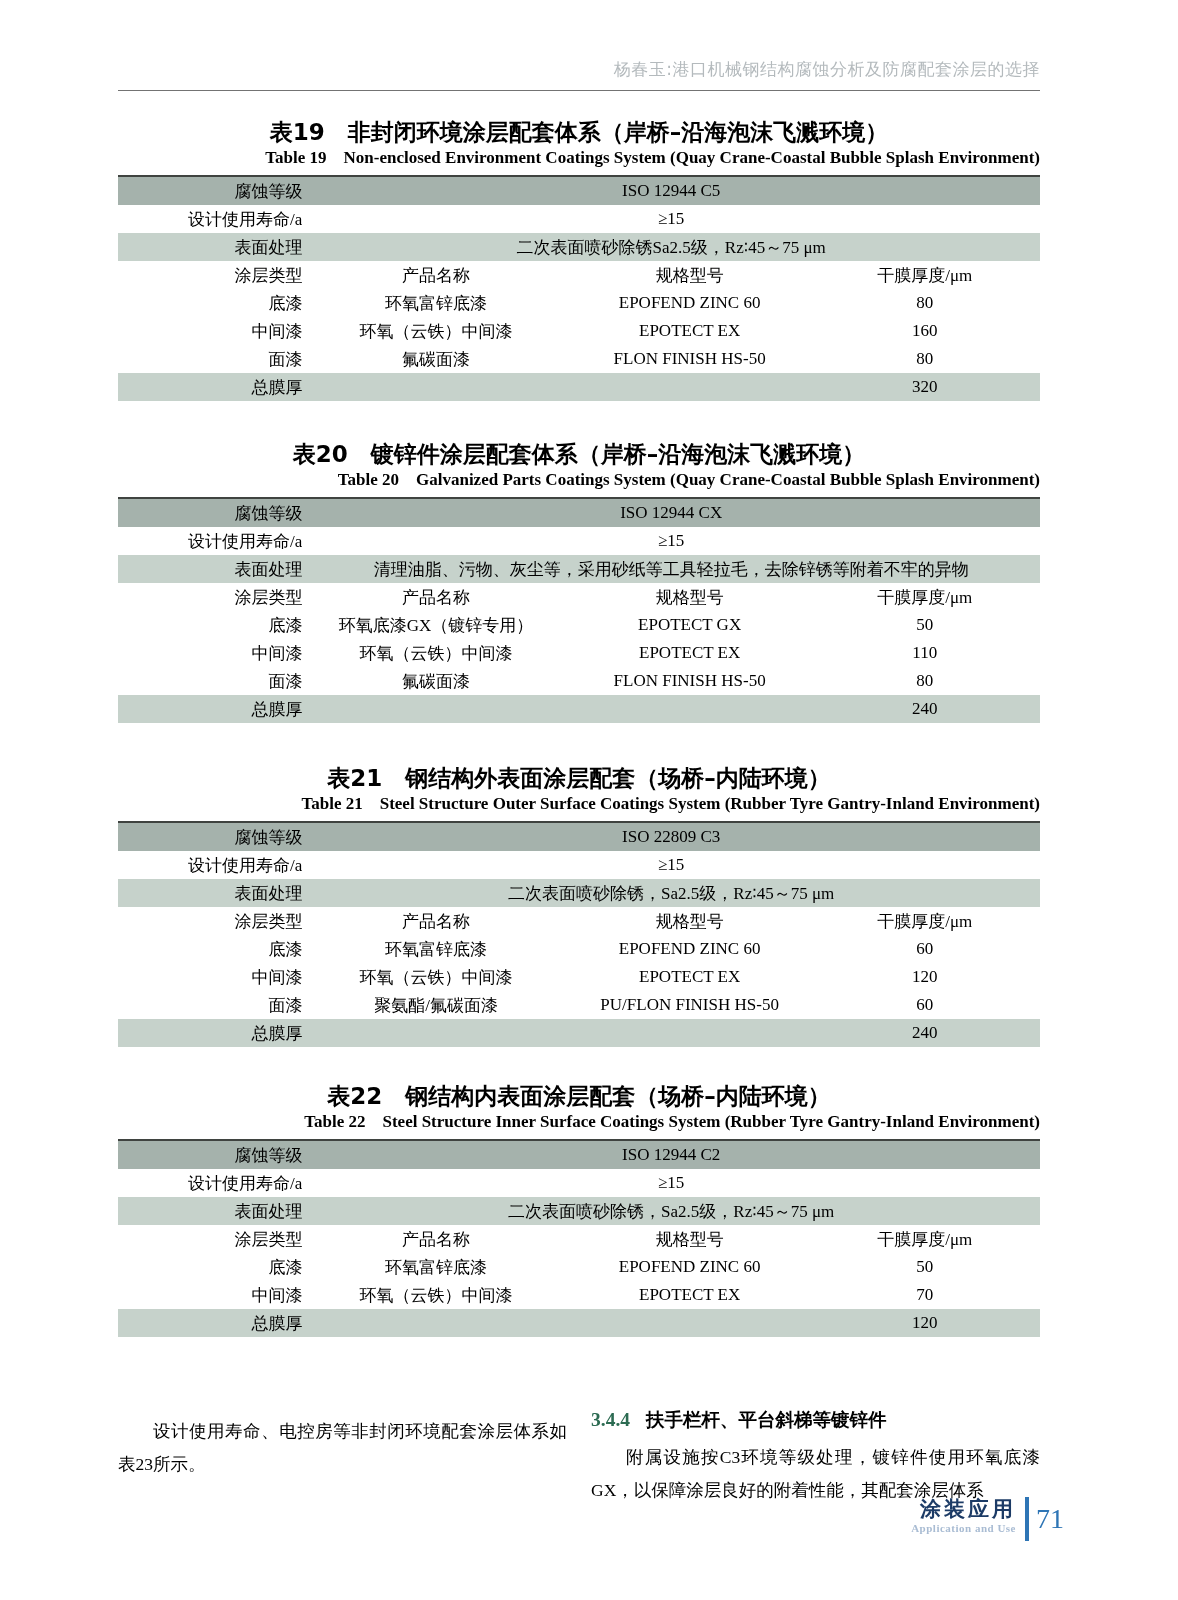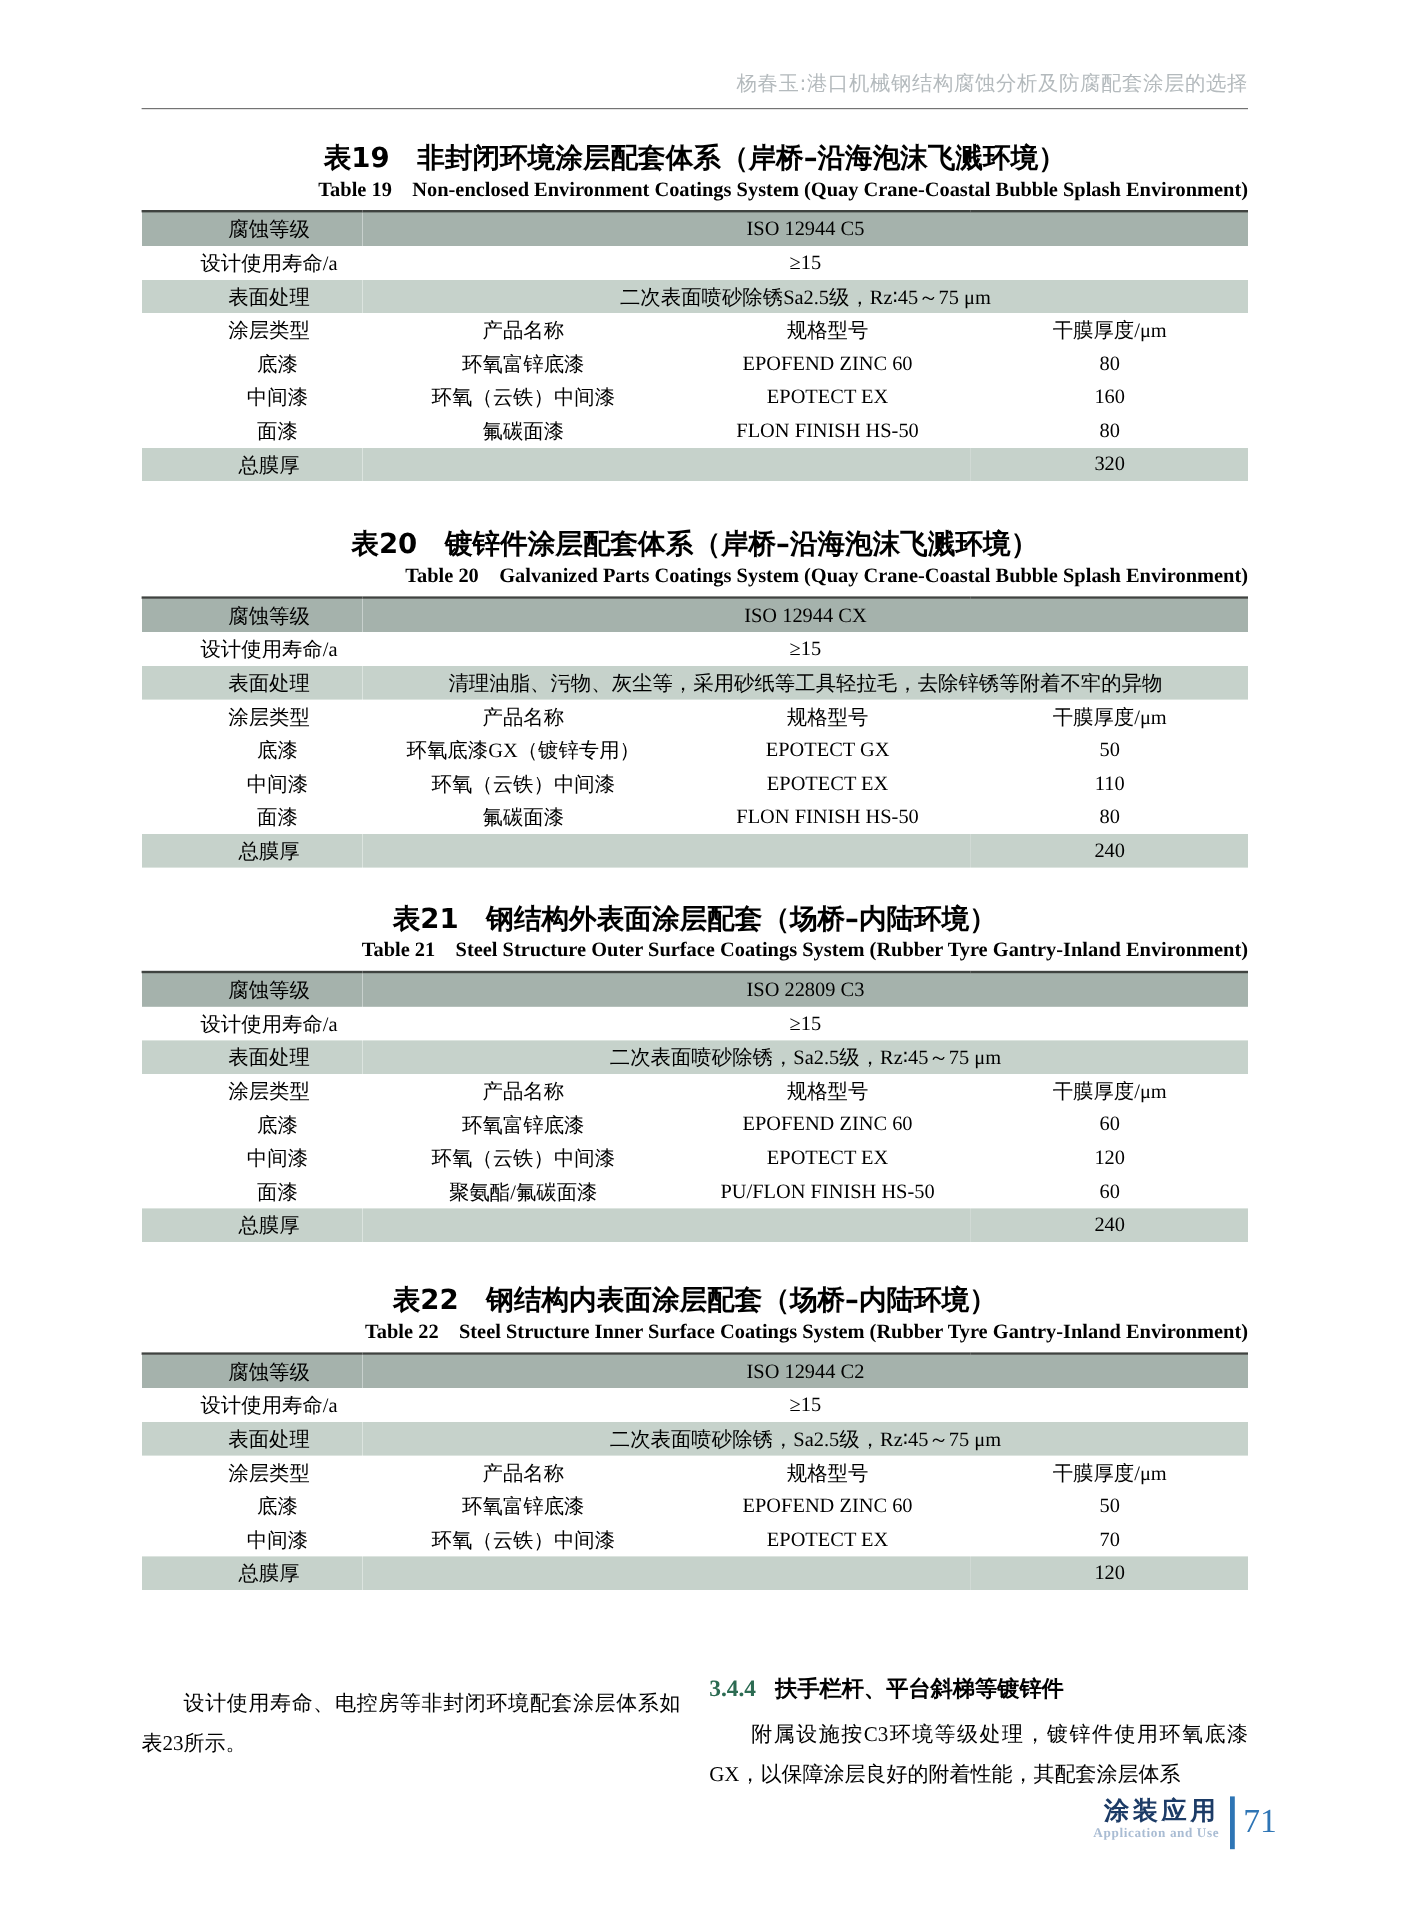--- a/index.html
+++ b/index.html
@@ -22,21 +22,21 @@
     color:var(--header-gray,#b4babd);
     padding-bottom:9px;
     border-bottom:1px solid #737373;
     letter-spacing:0.5px;
   }
 
   
   .tblock { }
   .tblock.t19 { margin-top:30px; }
   .tblock.t20 { margin-top:42px; }
-  .tblock.t21 { margin-top:32px; }
+  .tblock.t21 { margin-top:44px; }
   .tblock.t22 { margin-top:38px; }
 
   .tbl-title-zh {
     text-align:center;
     font-family:"DejaVu Sans","Liberation Sans",sans-serif;
     font-weight:bold;
     font-size:23px;
     line-height:22px;
   }
   .tbl-title-en {
@@ -59,21 +59,21 @@
   table.ctable col.c2 { width:29%; }
   table.ctable col.c3 { width:26%; }
   table.ctable col.c4 { width:25%; }
   table.ctable td {
     height:28px;
     padding:0;
     vertical-align:middle;
     overflow:hidden;
     white-space:nowrap;
   }
-  table.ctable td.lbl { text-align:center; padding-left:28px; }
+  table.ctable td.lbl { text-align:right; padding-left:28px; }
   table.ctable td.lbl.ind { padding-left:42px; }
   table.ctable td.val { text-align:center; }
   tr.row-dark  { background:var(--row-dark,#a5b2ac); }
   tr.row-light { background:var(--row-light,#c6d2cb); }
 
   
   .sections {
     margin-top:70px;
     display:flex;
     gap:24px;

